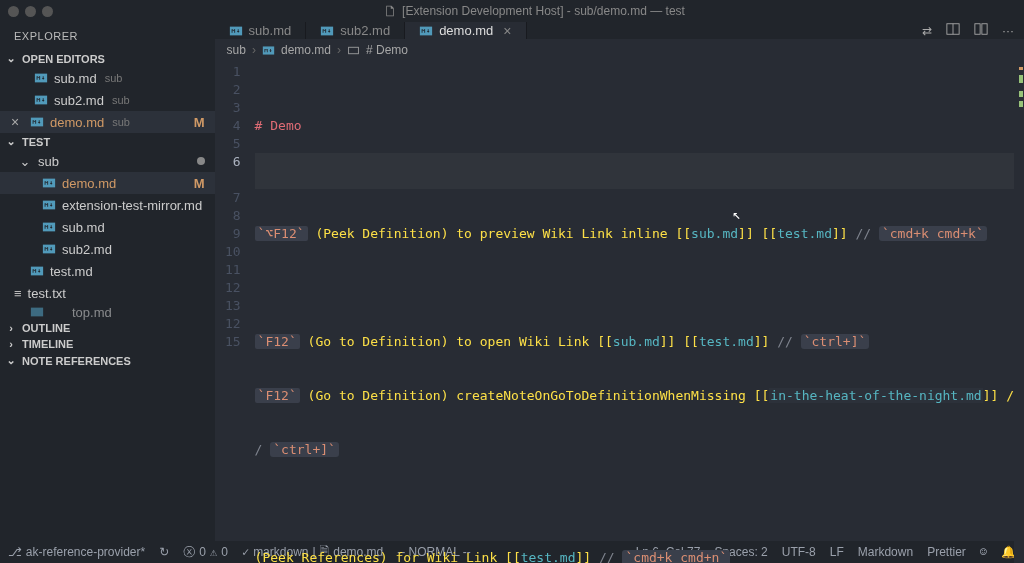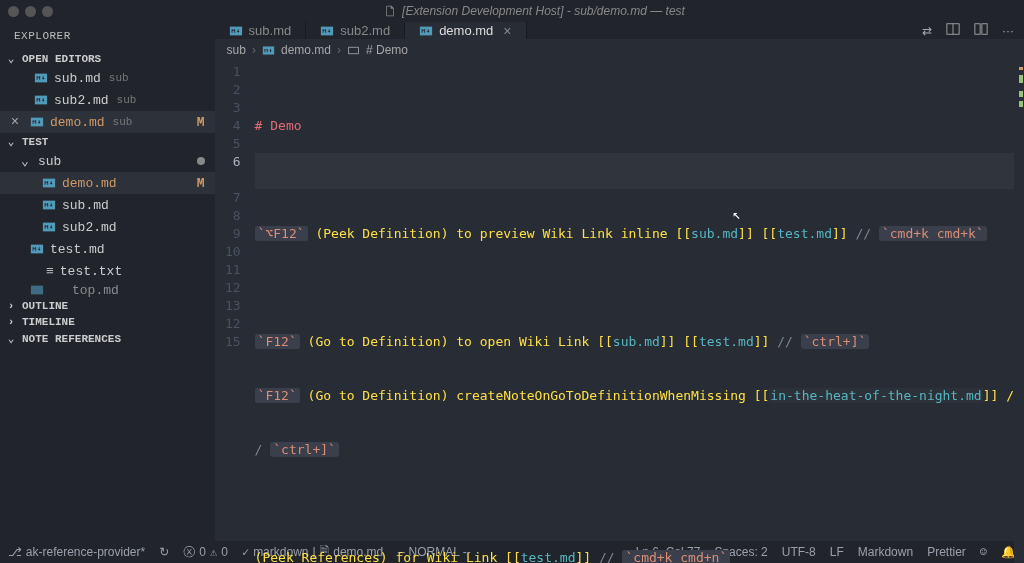--- a/index.html
+++ b/index.html
@@ -1,22 +1,22 @@
 <!DOCTYPE html>
 <html><head>
 <meta charset="utf-8">
 <style>
   * { box-sizing: border-box; margin: 0; padding: 0; }
   html, body { width: 1024px; height: 563px; overflow: hidden; font-family: -apple-system, "Segoe UI", sans-serif; background: #1e2127; color: #ccc; font-size: 12px; }
   .titlebar { height: 22px; background: #21252b; display: flex; align-items: center; padding: 0 8px; -webkit-user-select: none; }
   .traffic { display: flex; gap: 6px; }
   .traffic span { width: 11px; height: 11px; border-radius: 50%; background: #555; display: inline-block; }
-  .title { flex: 1; text-align: center; color: #888; font-size: 12px; display: flex; align-items: center; justify-content: center; gap: 6px; font-style: italic; }
+  .title { flex: 1; text-align: center; color: #888; font-size: 12px; display: flex; align-items: center; justify-content: center; gap: 6px; }
   .workbench { display: flex; height: 519px; }
-  .sidebar { width: 243px; background: #21252b; display: flex; flex-direction: column; font-family: Liberation Mono, monospace; }
+  .sidebar { width: 243px; background: #21252b; display: flex; flex-direction: column; }
   .sb-title { padding: 8px 14px; font-size: 11px; color: #bbb; letter-spacing: .5px; }
   .sb-sec { display: flex; align-items: center; gap: 4px; padding: 2px 4px; font-size: 11px; color: #ccc; font-weight: 600; cursor: pointer; }
   .chev { width: 14px; display: inline-flex; justify-content: center; color: #ccc; }
   .row { display: flex; align-items: center; gap: 6px; padding: 2px 0 2px 20px; font-size: 13px; color: #ccc; height: 22px; cursor: pointer; position: relative; }
   .row.indent2 { padding-left: 34px; }
   .row.indent3 { padding-left: 42px; }
   .row.sel { background: #2c313a; }
   .row .close { width: 14px; text-align: center; color: #aaa; font-size: 14px; margin-right: 2px; }
   .row .name { white-space: nowrap; }
   .row .path { color: #777; font-size: 11px; margin-left: 2px; }
@@ -139,41 +139,50 @@
       <span class="name" style="color:#d19a66">demo.md</span>
       <span class="mod">M</span>
     </div>
     <div class="row indent3">
       <span class="mdicon">
           <svg viewBox="0 0 16 16">
             <path fill="#519aba" d="M1 3h14v10H1z"></path>
             <path fill="#21252b" d="M3 6v4h1V7l1 1 1-1v3h1V6H6l-1 1-1-1zM10 6v2H9l1.5 2L12 8h-1V6z"></path>
           </svg>
         </span>
+      <span class="name">extension-test-mirror.md</span>
+    </div>
+    <div class="row indent3">
+      <span class="mdicon">
+          <svg viewBox="0 0 16 16">
+            <path fill="#519aba" d="M1 3h14v10H1z"></path>
+            <path fill="#21252b" d="M3 6v4h1V7l1 1 1-1v3h1V6H6l-1 1-1-1zM10 6v2H9l1.5 2L12 8h-1V6z"></path>
+          </svg>
+        </span>
       <span class="name">sub.md</span>
     </div>
     <div class="row indent3">
       <span class="mdicon">
           <svg viewBox="0 0 16 16">
             <path fill="#519aba" d="M1 3h14v10H1z"></path>
             <path fill="#21252b" d="M3 6v4h1V7l1 1 1-1v3h1V6H6l-1 1-1-1zM10 6v2H9l1.5 2L12 8h-1V6z"></path>
           </svg>
         </span>
       <span class="name">sub2.md</span>
     </div>
     <div class="row" style="padding-left:30px;">
       <span class="mdicon">
           <svg viewBox="0 0 16 16">
             <path fill="#519aba" d="M1 3h14v10H1z"></path>
             <path fill="#21252b" d="M3 6v4h1V7l1 1 1-1v3h1V6H6l-1 1-1-1zM10 6v2H9l1.5 2L12 8h-1V6z"></path>
           </svg>
         </span>
       <span class="name">test.md</span>
     </div>
-    <div class="row" style="padding-left:46px;">
+    <div class="row" style="padding-left:14px;">
       <span class="txicon"></span>
       <span class="name">test.txt</span>
     </div>
     <div class="row" style="padding-left:30px; opacity:.6; height:16px; overflow:hidden;gap:28px;">
       <span class="mdicon">
           <svg viewBox="0 0 16 16">
             <path fill="#519aba" d="M1 3h14v10H1z"></path>
           </svg>
         </span>
       <span class="name">top.md</span>

